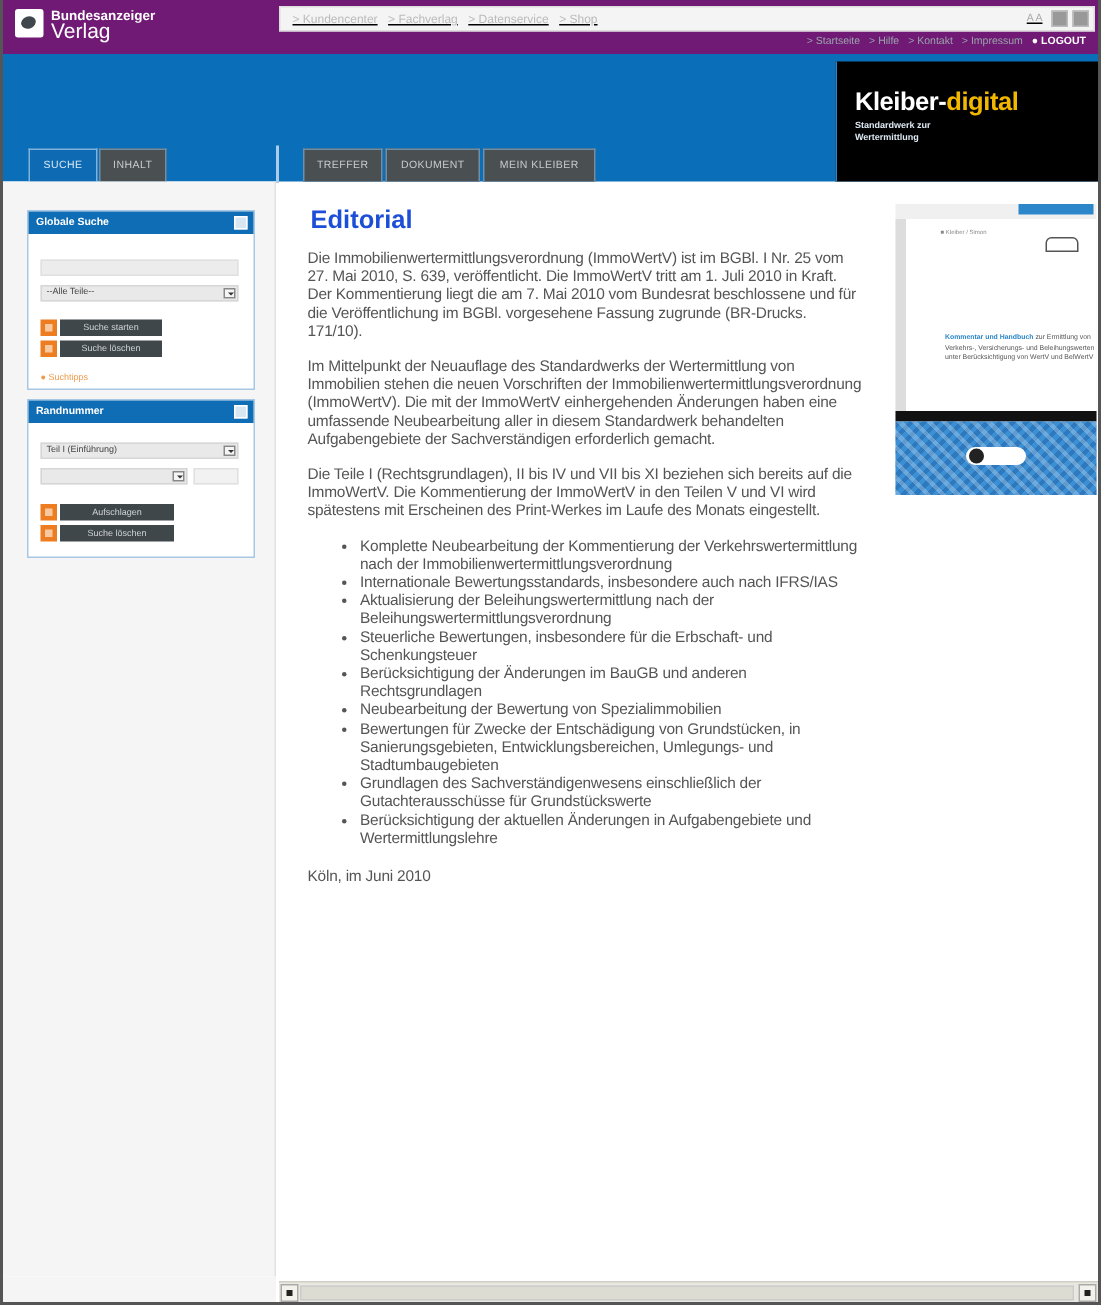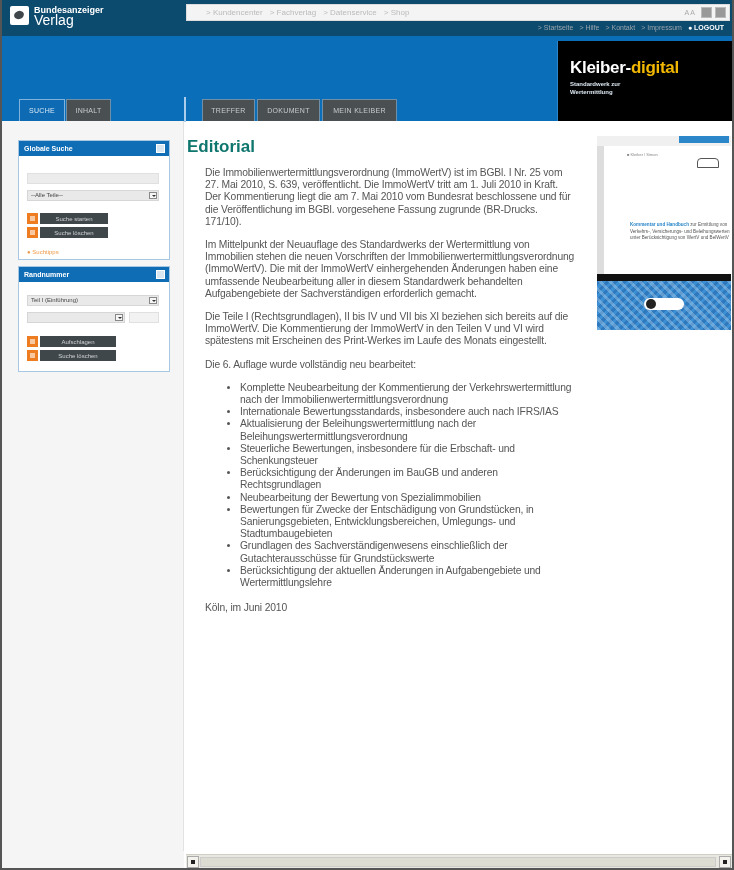--- a/index.html
+++ b/index.html
@@ -1,27 +1,27 @@
 <!DOCTYPE html>
 <html><head>
 <meta charset="utf-8">
 <style>
   * { box-sizing: border-box; margin: 0; padding: 0; }
   html, body { width: 734px; height: 870px; overflow: hidden; background: #fff; font-family: "Liberation Sans", sans-serif; }
   .page { position: relative; width: 734px; height: 870px; border-left: 2px solid #555; border-right: 2px solid #555; border-bottom: 2px solid #555; }
 
   
-  .topbar { position: absolute; left: 0; top: 0; width: 730px; height: 36px; background: #0c4a6e; }
+  .topbar { position: absolute; left: 0; top: 0; width: 730px; height: 36px; background: #701a75; }
   .logo { position: absolute; left: 8px; top: 5px; display: flex; align-items: center; }
   .logo-mark { width: 19px; height: 19px; background: #fff; border-radius: 2px; position: relative; }
   .logo-mark::after { content: ""; position: absolute; left: 4px; top: 5px; width: 10px; height: 8px; background: #3f474c; border-radius: 50%; transform: rotate(-20deg); }
   .logo-text { margin-left: 5px; color: #fff; font-size: 9px; line-height: 10px; font-weight: bold; }
   .logo-text .l2 { font-weight: normal; font-size: 14px; }
 
-  .topnav { position: absolute; left: 184px; top: 4px; width: 544px; height: 17px; background: #f4f4f4; border: 1px solid #ddd; display: flex; align-items: center; padding-left: 19px; }
+  .topnav { position: absolute; left: 184px; top: 4px; width: 544px; height: 17px; background: #f4f4f4; border: 1px solid #ddd; display: flex; align-items: center; padding-left: 8px; text-decoration: underline; }
   .topnav a { font-size: 8px; color: #bbb; margin-right: 7px; text-decoration: none; white-space: nowrap; }
   .topnav .right { margin-left: auto; display: flex; align-items: center; gap: 3px; padding-right: 3px; }
   .topnav .fs { font-size: 7px; color: #aaa; margin-right: 3px; }
   .topnav .sq { width: 11px; height: 11px; background: #999; border: 1px solid #bbb; }
 
   .subnav { position: absolute; right: 8px; top: 24px; display: flex; gap: 6px; font-size: 7px; color: #9aa4ab; }
   .subnav .logout { color: #fff; font-weight: bold; }
 
   
   .banner { position: absolute; left: 0; top: 36px; width: 730px; height: 85px; background: #0a6eb8; }
@@ -45,21 +45,21 @@
   .select .arr { position: absolute; right: 1px; top: 1px; width: 8px; height: 7px; background: #f5f5f5; border: 1px solid #888; }
   .select .arr::after { content: ""; position: absolute; left: 2px; top: 2px; border-left: 2px solid transparent; border-right: 2px solid transparent; border-top: 2px solid #333; }
   .btn { position: absolute; left: 8px; height: 11px; display: flex; }
   .btn .ic { width: 11px; height: 11px; background: #ee7d22; position: relative; }
   .btn .ic::after { content: ""; position: absolute; left: 3px; top: 3px; width: 5px; height: 5px; background: #f8c9a0; }
   .btn .lbl { margin-left: 2px; height: 11px; background: #40474b; color: #cfd3d5; font-size: 6px; display: flex; align-items: center; justify-content: center; }
   .link-hint { position: absolute; left: 8px; font-size: 6px; color: #ee9a4a; }
 
   
   .main { position: absolute; left: 184px; top: 121px; width: 405px; height: 730px; }
-  .title { position: absolute; left: 1px; top: 16px; font-size: 17px; font-weight: bold; color: #0f766e; }
+  .title { position: absolute; left: 21px; top: 16px; font-size: 17px; font-weight: bold; color: #1d4ed8; }
   .content { position: absolute; left: 19px; top: 46px; width: 370px; font-size: 10.3px; line-height: 12.2px; color: #555; letter-spacing: -0.15px; }
   .content p { margin-bottom: 11px; }
   .content ul { margin: 0 0 13px 0; padding-left: 35px; list-style: disc; }
   .content li { margin: 0; }
 
   
   .ad { position: absolute; left: 595px; top: 136px; width: 134px; height: 194px; background: #f0f0f0; }
   .ad-badge { position: absolute; left: 82px; top: 0; width: 50px; height: 7px; background: #2b87c9; }
   .ad-cover { position: absolute; left: 0; top: 10px; width: 134px; height: 128px; background: #fff; border-left: 7px solid #ddd; }
   .ad-pub { position: absolute; left: 30px; top: 16px; font-size: 4px; color: #888; }
@@ -176,21 +176,20 @@
       </div>
     </div>
   </div>
 
   <div class="main">
     <h1 class="title">Editorial</h1>
     <div class="content">
       <p>Die Immobilienwertermittlungsverordnung (ImmoWertV) ist im BGBl. I Nr. 25 vom 27. Mai 2010, S. 639, veröffentlicht. Die ImmoWertV tritt am 1. Juli 2010 in Kraft. Der Kommentierung liegt die am 7. Mai 2010 vom Bundesrat beschlossene und für die Veröffentlichung im BGBl. vorgesehene Fassung zugrunde (BR-Drucks. 171/10).</p>
       <p>Im Mittelpunkt der Neuauflage des Standardwerks der Wertermittlung von Immobilien stehen die neuen Vorschriften der Immobilienwertermittlungsverordnung (ImmoWertV). Die mit der ImmoWertV einhergehenden Änderungen haben eine umfassende Neubearbeitung aller in diesem Standardwerk behandelten Aufgabengebiete der Sachverständigen erforderlich gemacht.</p>
       <p>Die Teile I (Rechtsgrundlagen), II bis IV und VII bis XI beziehen sich bereits auf die ImmoWertV. Die Kommentierung der ImmoWertV in den Teilen V und VI wird spätestens mit Erscheinen des Print-Werkes im Laufe des Monats eingestellt.</p>
-      <p>Die 6. Auflage wurde vollständig neu bearbeitet:</p>
       <ul>
         <li>Komplette Neubearbeitung der Kommentierung der Verkehrswertermittlung nach der Immobilienwertermittlungsverordnung</li>
         <li>Internationale Bewertungsstandards, insbesondere auch nach IFRS/IAS</li>
         <li>Aktualisierung der Beleihungswertermittlung nach der Beleihungswertermittlungsverordnung</li>
         <li>Steuerliche Bewertungen, insbesondere für die Erbschaft- und Schenkungsteuer</li>
         <li>Berücksichtigung der Änderungen im BauGB und anderen Rechtsgrundlagen</li>
         <li>Neubearbeitung der Bewertung von Spezialimmobilien</li>
         <li>Bewertungen für Zwecke der Entschädigung von Grundstücken, in Sanierungsgebieten, Entwicklungsbereichen, Umlegungs- und Stadtumbaugebieten</li>
         <li>Grundlagen des Sachverständigenwesens einschließlich der Gutachterausschüsse für Grundstückswerte</li>
         <li>Berücksichtigung der aktuellen Änderungen in Aufgabengebiete und Wertermittlungslehre</li>

